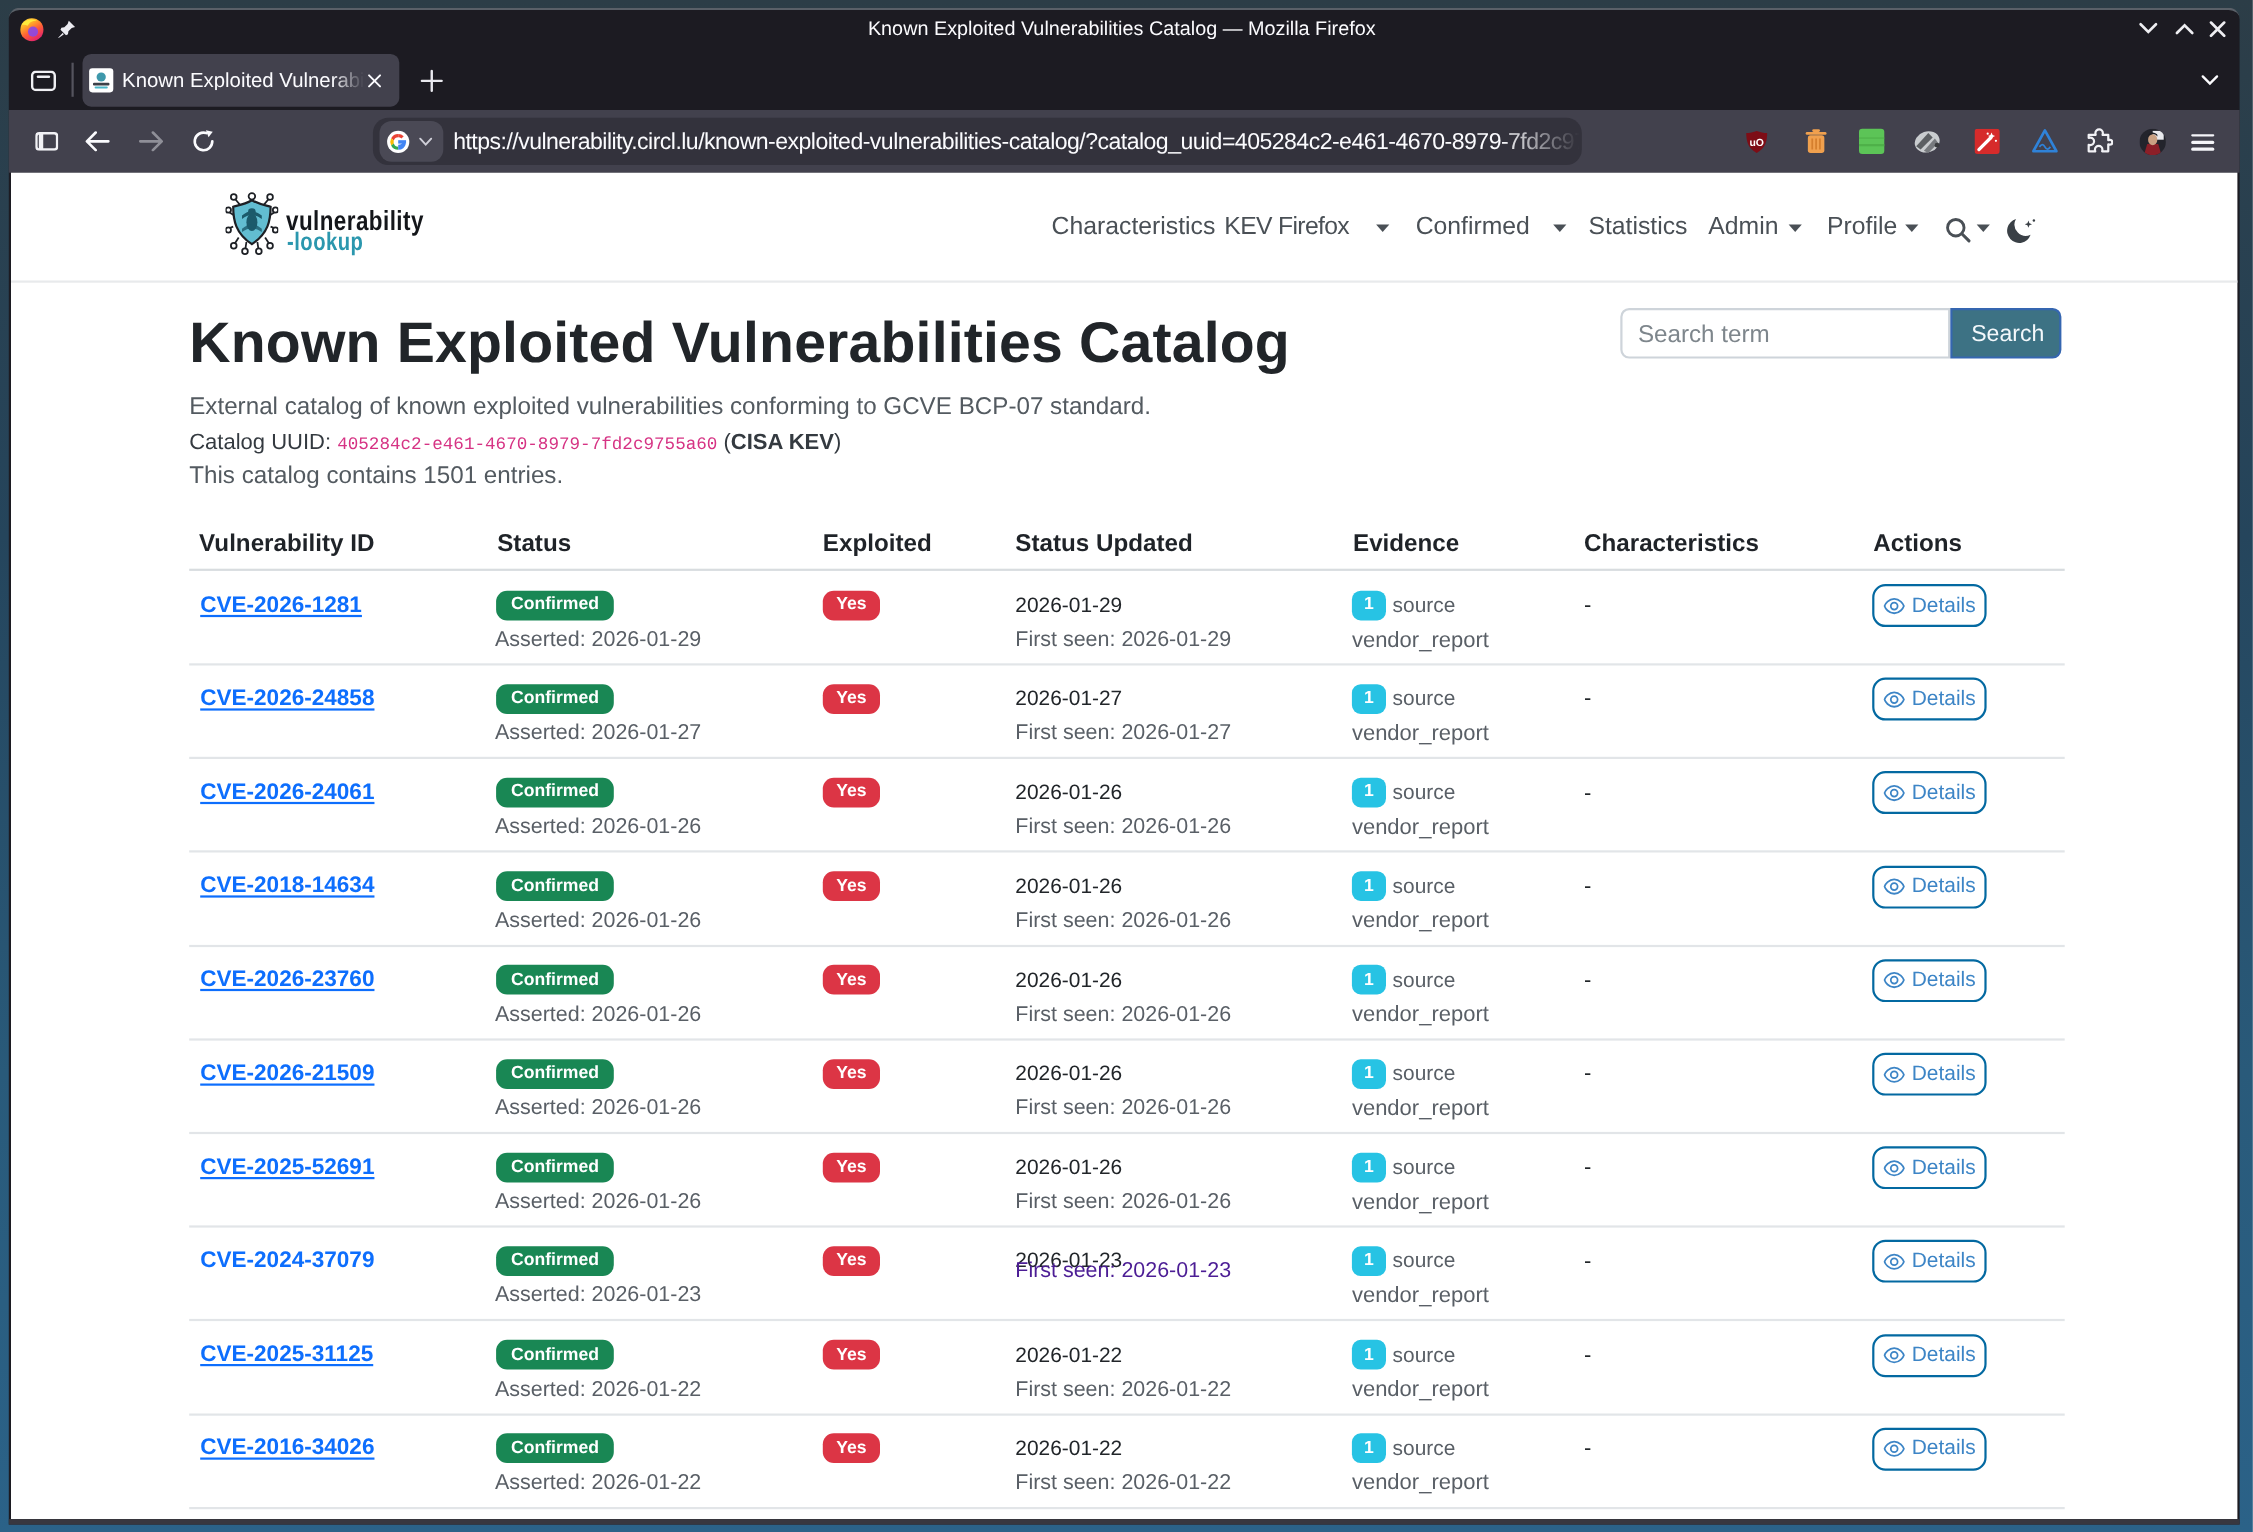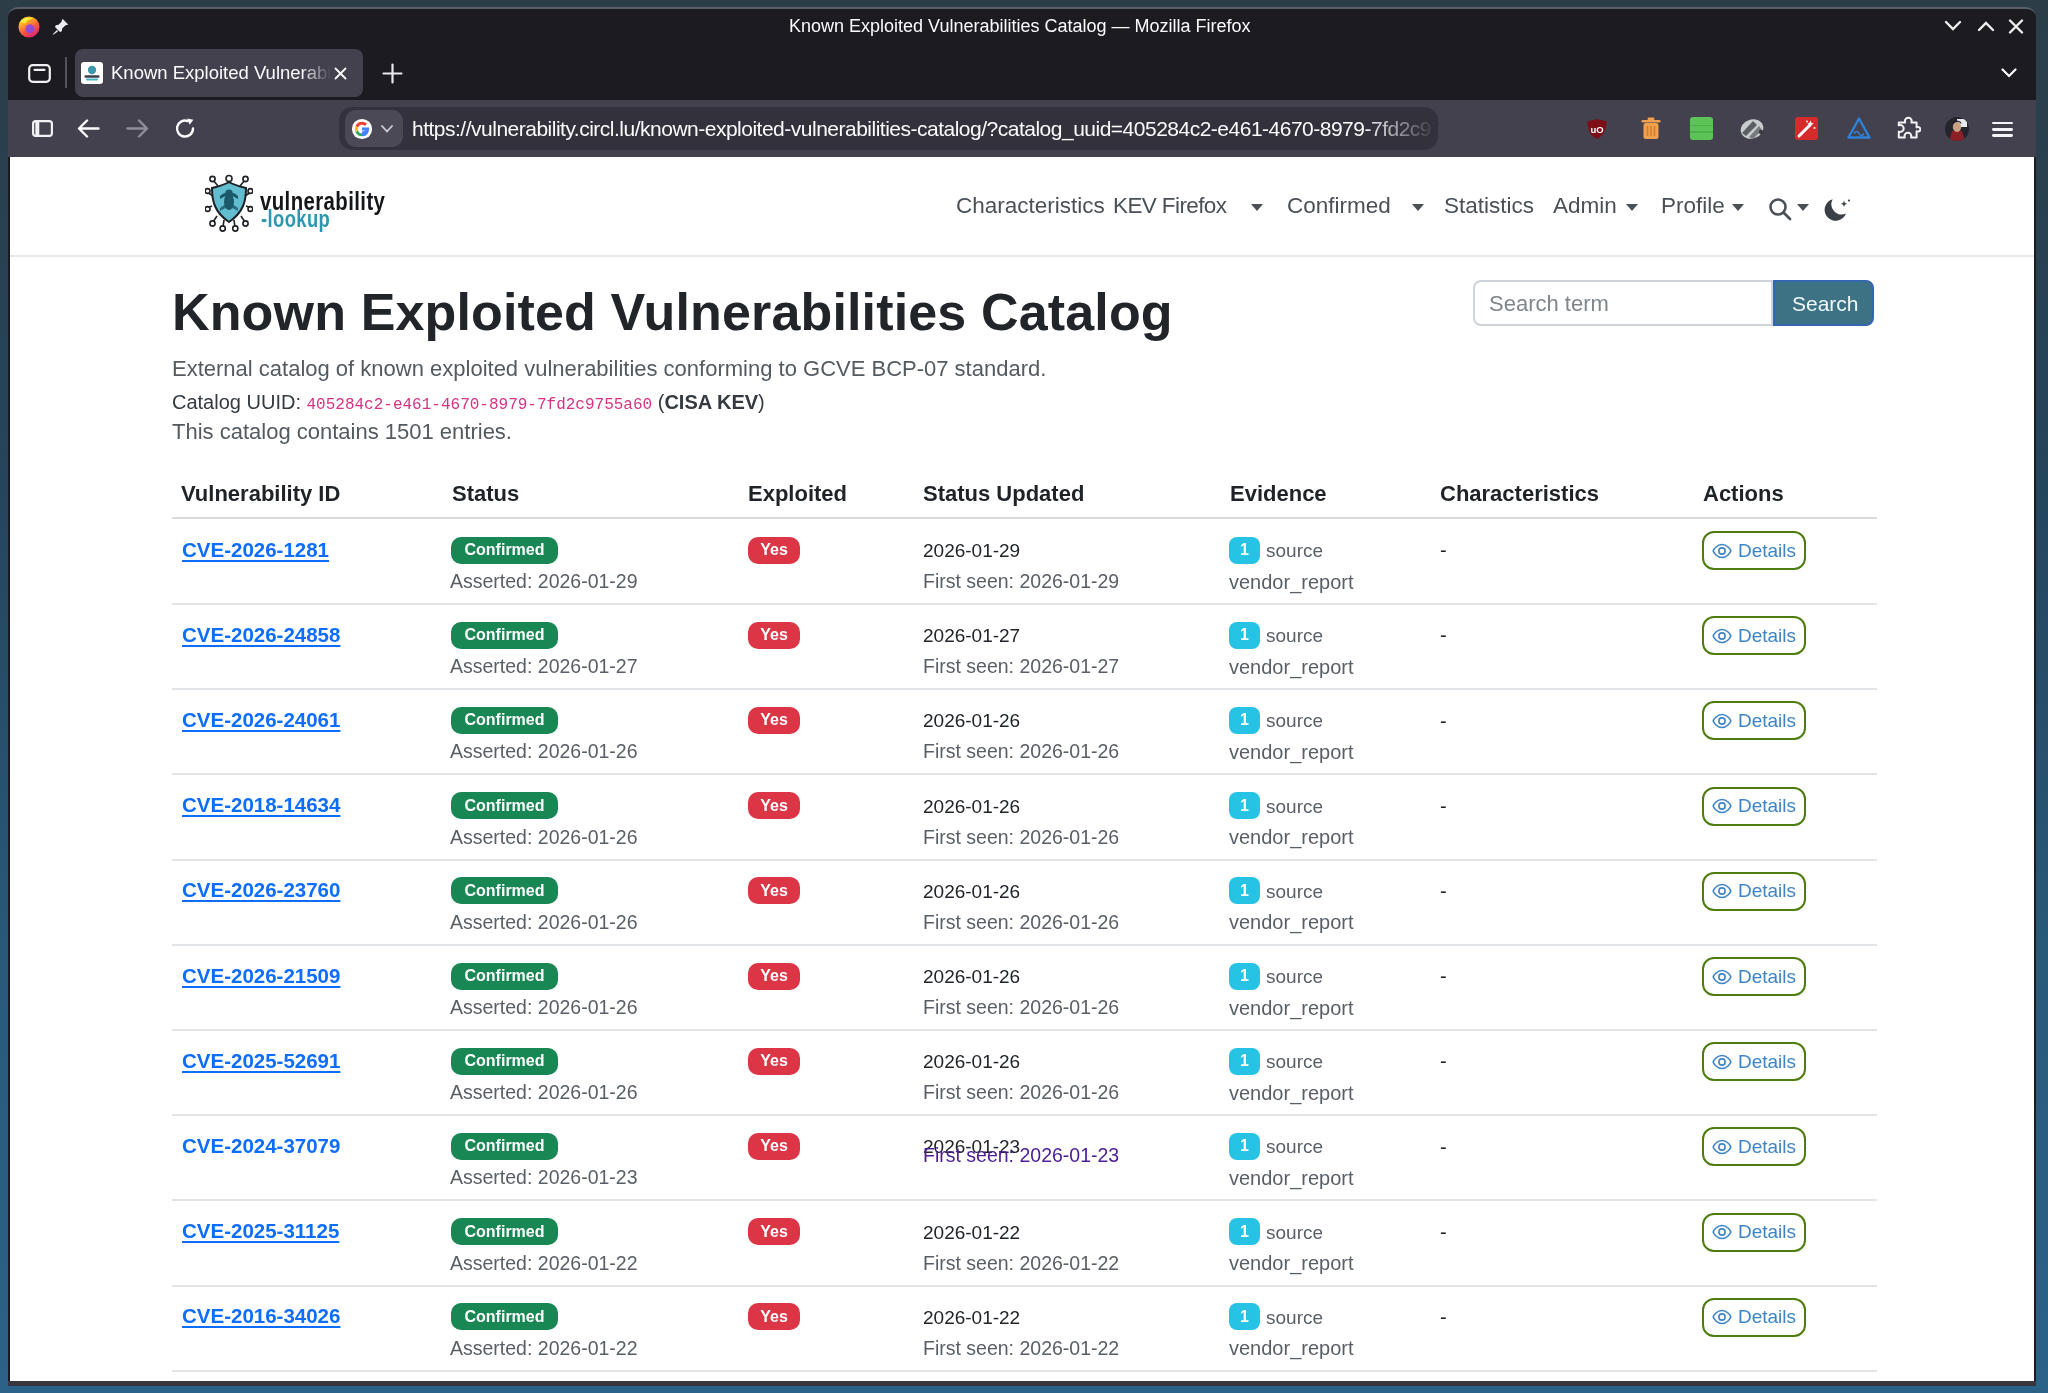--- a/index.html
+++ b/index.html
@@ -2,21 +2,21 @@
 <html><head><meta charset="utf-8"><title>Known Exploited Vulnerabilities Catalog</title>
 <style>
   * { margin:0; padding:0; box-sizing:border-box; }
   html,body { width:2048px; height:1393px; overflow:hidden; }
   body { font-family:"Liberation Sans", sans-serif; position:relative;
          background:linear-gradient(180deg,#2c3d47 0%,#25455c 35%,#295a7a 70%,#2b6288 100%); }
   .t { position:absolute; white-space:nowrap; line-height:1; }
   .hline { position:absolute; height:2px; background:#e2e5e8; }
   .badge { position:absolute; height:27px; border-radius:10px; color:#fff; font-weight:700;
            font-size:16px; display:flex; align-items:center; justify-content:center; line-height:1; }
-  .detbtn { position:absolute; width:104px; height:39px; border:2px solid #4d7c0f; border-radius:12px;
+  .detbtn { position:absolute; width:104px; height:39px; border:2px solid #0369a1; border-radius:12px;
             background:#fff; color:#3d85c6; font-size:19px; display:flex; align-items:center; justify-content:center; }
   svg { display:block; }
 </style></head>
 <body>
 
 <div style="position:absolute;left:8px;top:7px;width:2028px;height:1379px;background:#1c1b22;border-radius:10px 10px 0 0;border-top:2px solid #5a6068;"></div>
 
 <div style="position:absolute;left:8px;top:100px;width:2028px;height:57px;background:#42414d;"></div>
 
 <div style="position:absolute;left:10px;top:157px;width:2024px;height:1224px;background:#ffffff;"></div>

